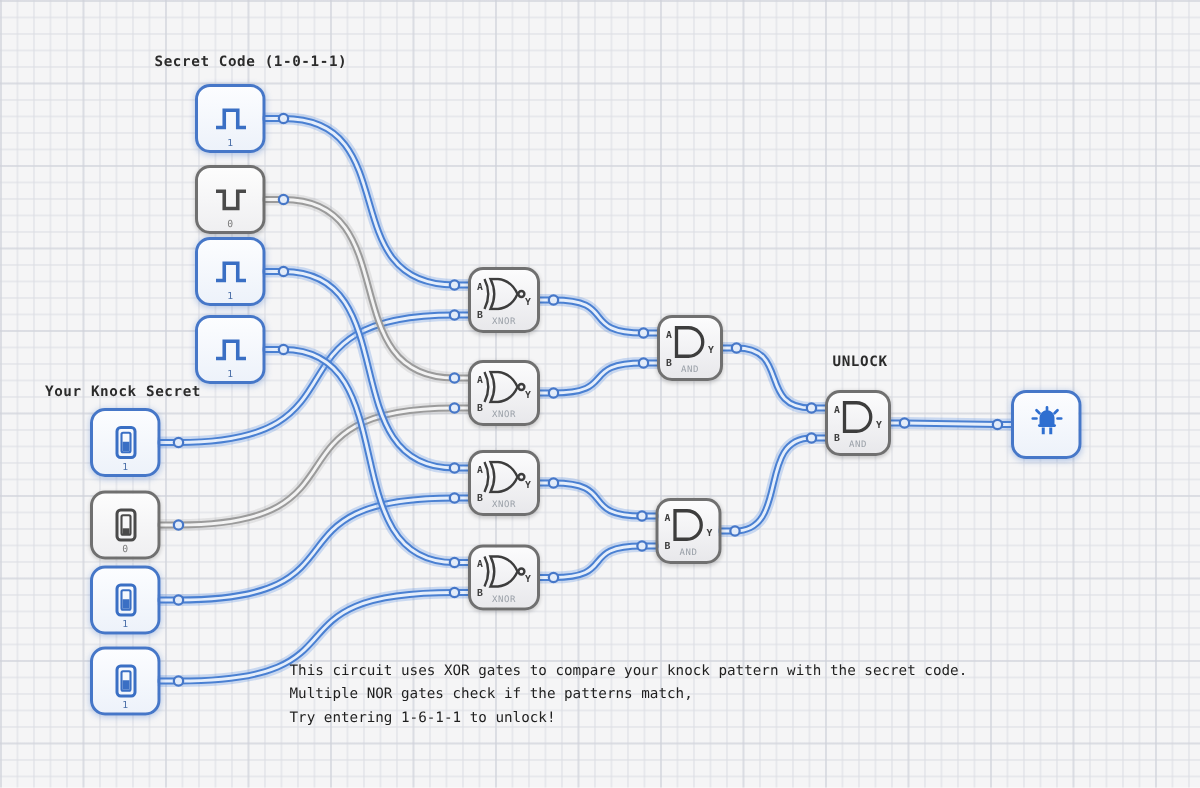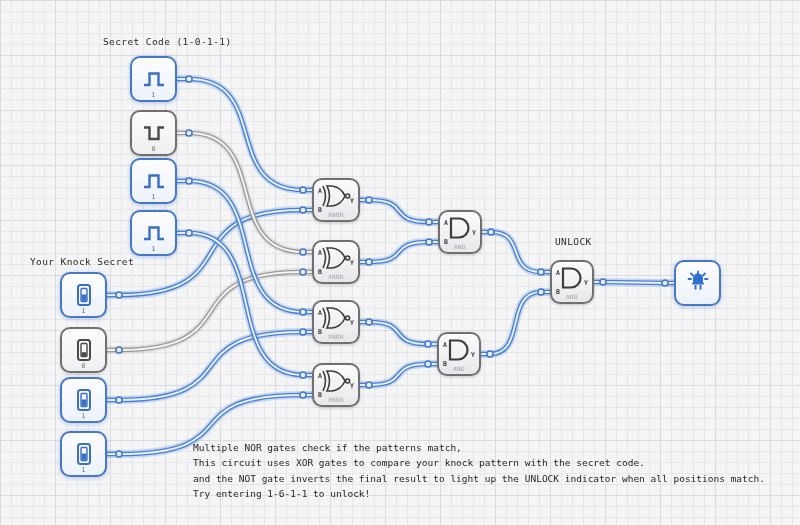--- a/index.html
+++ b/index.html
@@ -40,21 +40,21 @@
   .gate .plabel{position:absolute;font-size:6.5px;font-weight:700;color:#3c3c3c;line-height:7px;}
   .gate .pa{left:4px;top:8px;}
   .gate .pb{left:4px;top:27px;}
   .gate .py{right:4px;top:18px;}
   .gate .glyph{position:absolute;left:50%;top:45%;transform:translate(-50%,-50%);}
   .gate .glabel{
     position:absolute;bottom:2px;left:0;right:0;text-align:center;
     font-size:6px;color:#9aa0a8;letter-spacing:0.4px;line-height:6px;
   }
   .float-label{
-    position:absolute;font-weight:400;font-size:9.5px;color:#2b2b2b;
+    position:absolute;font-weight:700;font-size:9.5px;color:#2b2b2b;
     letter-spacing:0.4px;white-space:nowrap;
   }
   .description{
     position:absolute;left:193px;top:440px;
     font-size:9.5px;line-height:15.3px;color:#1f1f1f;white-space:nowrap;
   }
 </style>
 </head>
 <body>
 
@@ -308,18 +308,17 @@
         <span class="glyph"><svg width="24" height="22" viewBox="0 0 24 22">
         <path d="M3,1.5 H11 A9.5,9.5 0 0 1 11,20.5 H3 Z" fill="none" stroke="#3d3d3d" stroke-width="2.2"></path>
           </svg></span>
         <span class="glabel">AND</span>
       </div>
     </div>
   <div class="float-label" style="left:103px;top:36px">Secret Code (1-0-1-1)</div>
   <div class="float-label" style="left:30px;top:256px">Your Knock Secret</div>
   <div class="float-label" style="left:555px;top:236px">UNLOCK</div>
   <div class="description">
+    <div>This circuit uses XOR gates to compare your knock pattern with the secret code.</div>
     <div>Multiple NOR gates check if the patterns match,</div>
-    <div>This circuit uses XOR gates to compare your knock pattern with the secret code.</div>
-    <div>and the NOT gate inverts the final result to light up the UNLOCK indicator when all positions match.</div>
     <div>Try entering 1-6-1-1 to unlock!</div>
   </div>
 </div>
 
 </body></html>

